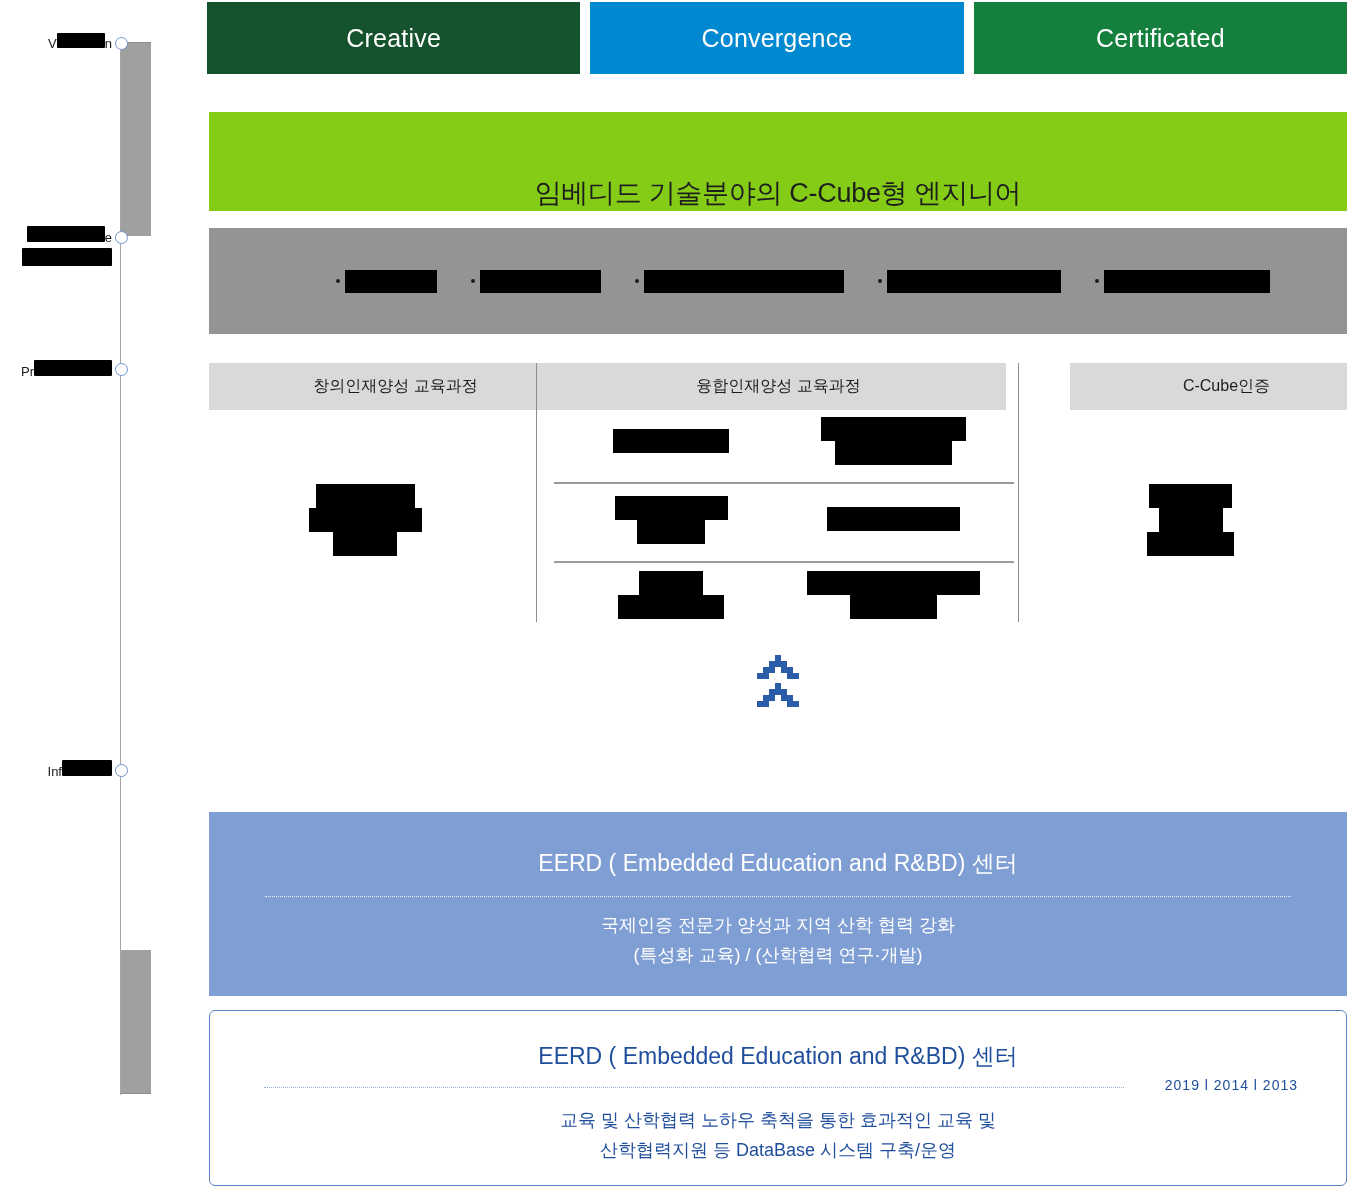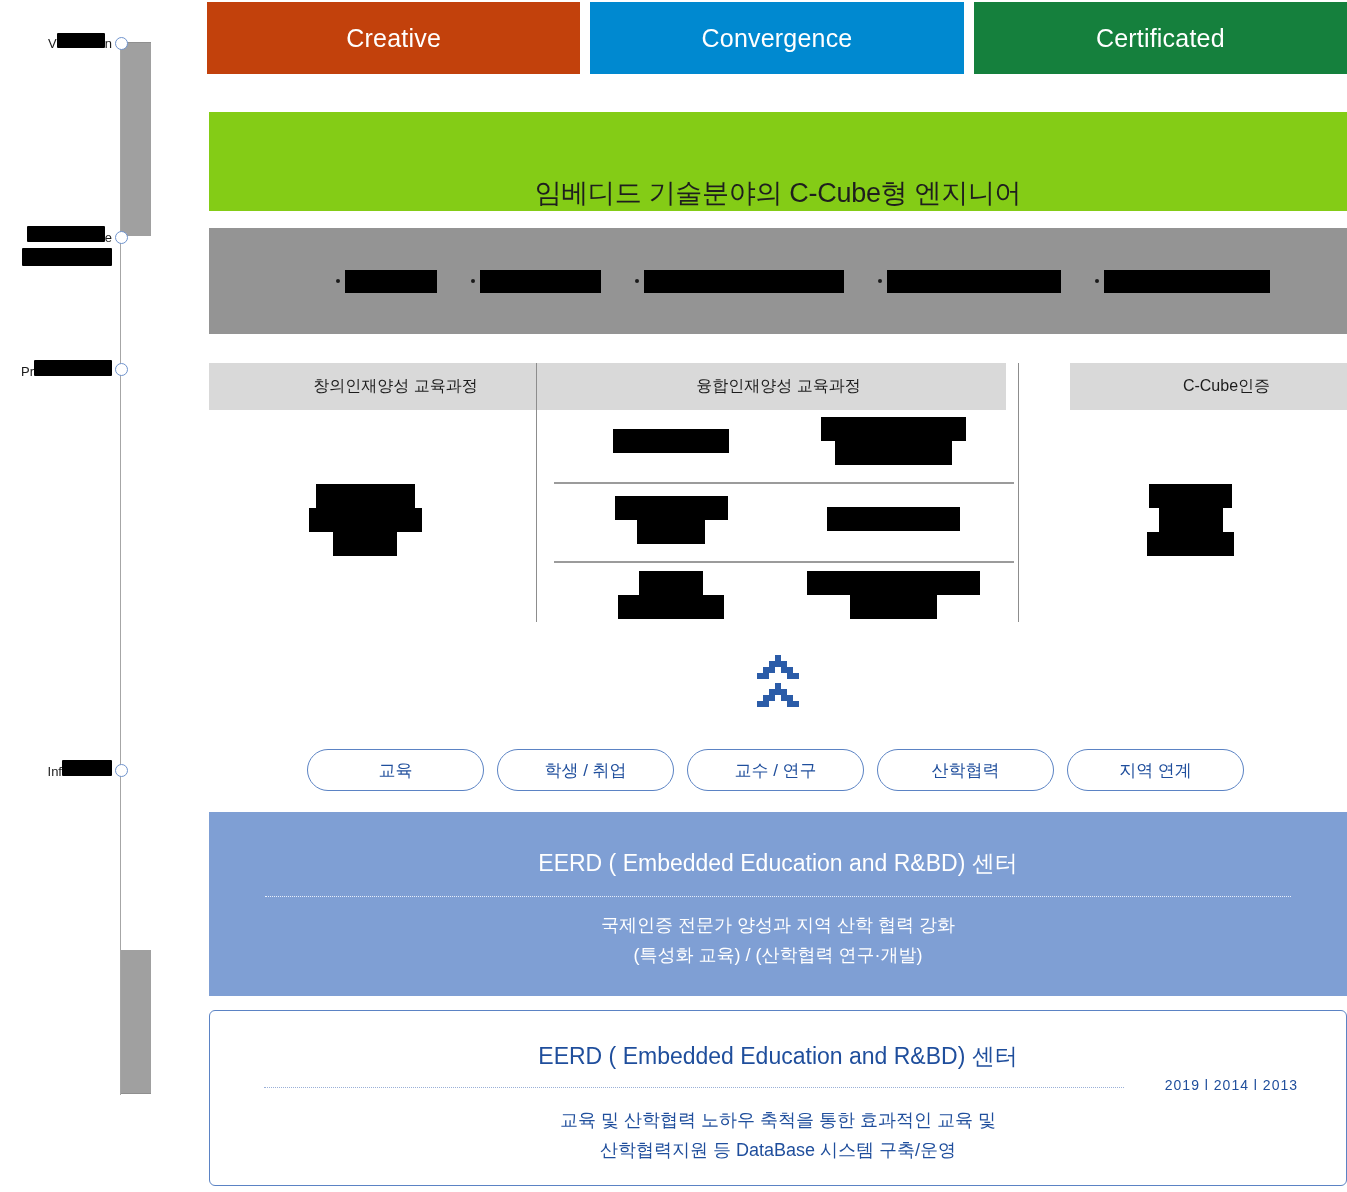--- a/index.html
+++ b/index.html
@@ -36,21 +36,21 @@
   .redact{
     display:inline-block;background:#000;color:#000;border-radius:1px;
     vertical-align:baseline;
   }
 
   
   .tabs{position:absolute;left:207px;top:2px;width:1140px;height:72px;
         display:flex;gap:10px;}
   .tab{flex:1;display:flex;align-items:center;justify-content:center;
        color:#ffffff;font-size:25px;letter-spacing:.2px;}
-  .tab.c1{background:#c2410c;}
+  .tab.c1{background:#14532d;}
   .tab.c2{background:#0089d0;}
   .tab.c3{background:#15803d;}
 
   
   .banner{
     position:absolute;left:209px;top:112px;width:1138px;height:99px;
     background:#84cc16;display:flex;align-items:flex-end;justify-content:center;
   }
   .banner span{color:#1e1e1e;font-size:27px;letter-spacing:-.3px;}
 
@@ -323,37 +323,20 @@
         <rect x="17" y="42" width="6" height="6"></rect>
           <rect x="29" y="42" width="6" height="6"></rect>
         <rect x="5" y="48" width="6" height="6"></rect>
           <rect x="41" y="48" width="6" height="6"></rect>
         <rect x="11" y="48" width="6" height="6"></rect>
           <rect x="35" y="48" width="6" height="6"></rect>
       </g>
     </svg>
   </div>
 
-  <div class="pills">
-    <div class="pill">
-        <span>교육</span>
-      </div>
-    <div class="pill">
-        <span>학생 / 취업</span>
-      </div>
-    <div class="pill">
-        <span>교수 / 연구</span>
-      </div>
-    <div class="pill">
-        <span>산학협력</span>
-      </div>
-    <div class="pill">
-        <span>지역 연계</span>
-      </div>
-  </div>
 
   <div class="eerd-blue">
     <div class="t">EERD ( Embedded Education and R&amp;BD) 센터</div>
     <div class="divider"></div>
     <div class="s">
       <div>국제인증 전문가 양성과 지역 산학 협력 강화</div>
       <div>(특성화 교육) / (산학협력 연구·개발)</div>
     </div>
   </div>
 

